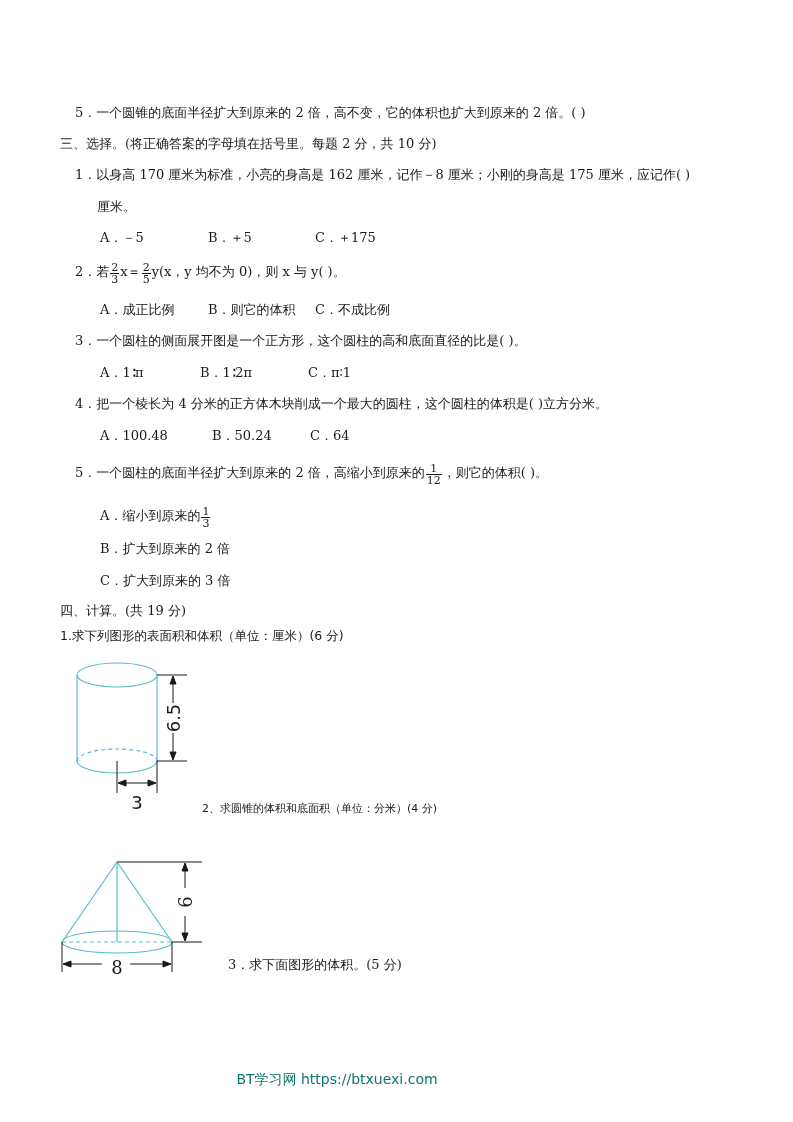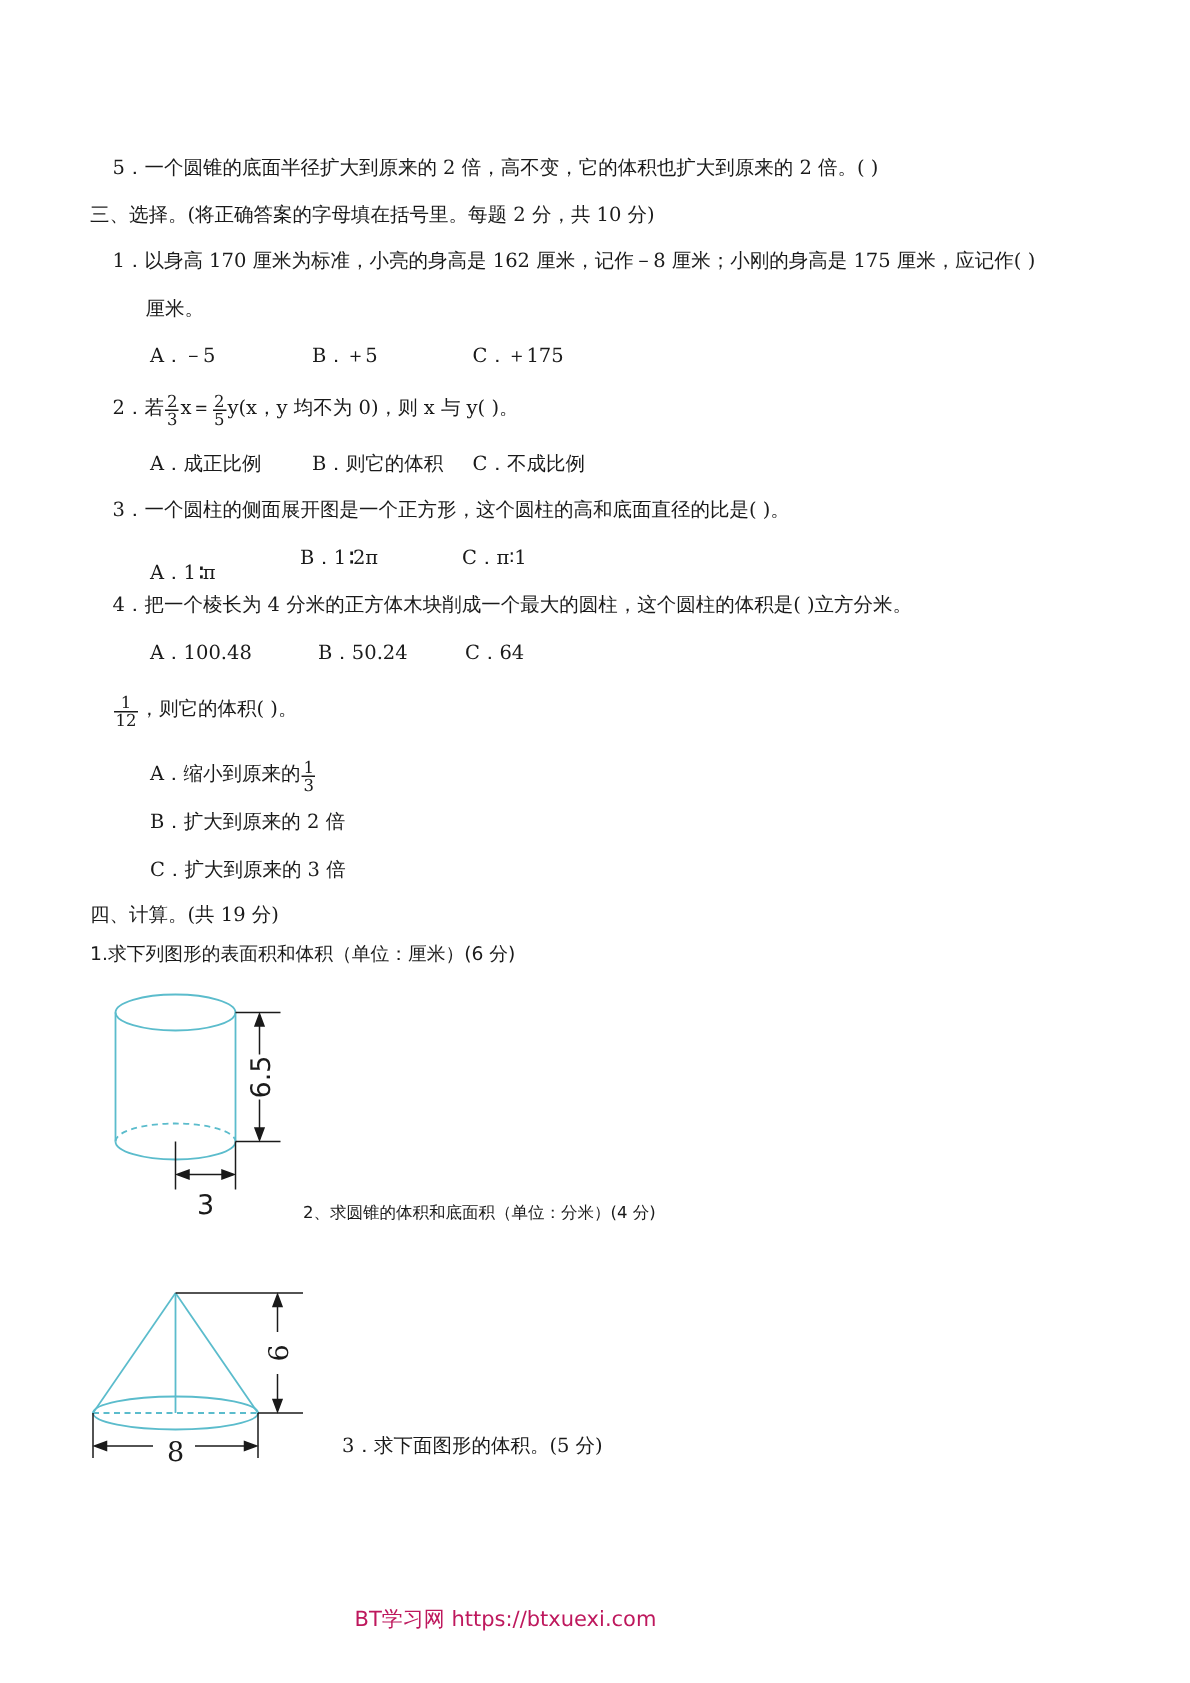--- a/index.html
+++ b/index.html
@@ -51,21 +51,21 @@
       font-family: "DejaVu Sans", "Liberation Sans", sans-serif;
     }
     .footer {
       position: absolute;
       left: 0;
       width: 674px;
       top: 1071px;
       text-align: center;
       font-family: "DejaVu Sans", "Liberation Sans", sans-serif;
       font-size: 14px;
-      color: #be185d;
+      color: #0f766e;
     }
     svg.fig {
       position: absolute;
       overflow: visible;
     }
     .dimlabel {
       font-family: "DejaVu Sans", "Liberation Sans", sans-serif;
       font-size: 18px;
       fill: #1a1a1a;
     }
@@ -84,31 +84,31 @@
 <div class="opt" style="left:315px; top:230px;">C．＋175</div>
 
 <div class="line" style="left:75px; top:261px;">
   <span>2．若</span><span class="frac"><span class="num">2</span><span class="den">3</span></span><span>x＝</span><span class="frac"><span class="num">2</span><span class="den">5</span></span><span>y(x，y 均不为 0)，则 x 与 y(        )。</span>
 </div>
 <div class="opt" style="left:100px; top:302px;">A．成正比例</div>
 <div class="opt" style="left:208px; top:302px;">B．则它的体积</div>
 <div class="opt" style="left:315px; top:302px;">C．不成比例</div>
 
 <div class="line" style="left:75px; top:333px;">3．一个圆柱的侧面展开图是一个正方形，这个圆柱的高和底面直径的比是(        )。</div>
-<div class="opt" style="left:100px; top:365px;margin-top:10px;">A．1∶π</div>
+<div class="opt" style="left:100px; top:365px;">A．1∶π</div>
 <div class="opt" style="left:200px; top:365px;">B．1∶2π</div>
 <div class="opt" style="left:308px; top:365px;">C．π∶1</div>
 
 <div class="line" style="left:75px; top:396px;">4．把一个棱长为 4 分米的正方体木块削成一个最大的圆柱，这个圆柱的体积是(        )立方分米。</div>
 <div class="opt" style="left:100px; top:428px;">A．100.48</div>
 <div class="opt" style="left:212px; top:428px;">B．50.24</div>
 <div class="opt" style="left:310px; top:428px;">C．64</div>
 
 <div class="line" style="left:75px; top:462px;">
-  <span class="frac"><span class="num">1</span><span class="den">12</span></span><span>，则它的体积(        )。</span>
+  <span>5．一个圆柱的底面半径扩大到原来的 2 倍，高缩小到原来的</span><span class="frac"><span class="num">1</span><span class="den">12</span></span><span>，则它的体积(        )。</span>
 </div>
 <div class="opt" style="left:100px; top:505px;">
   <span>A．缩小到原来的</span><span class="frac"><span class="num">1</span><span class="den">3</span></span>
 </div>
 <div class="opt" style="left:100px; top:541px;">B．扩大到原来的 2 倍</div>
 <div class="opt" style="left:100px; top:573px;">C．扩大到原来的 3 倍</div>
 
 <div class="line" style="left:60px; top:603px;">四、计算。(共 19 分)</div>
 <div class="line sans" style="left:60px; top:628px; font-size:12.5px;">1.求下列图形的表面积和体积（单位：厘米）(6 分)</div>
 

